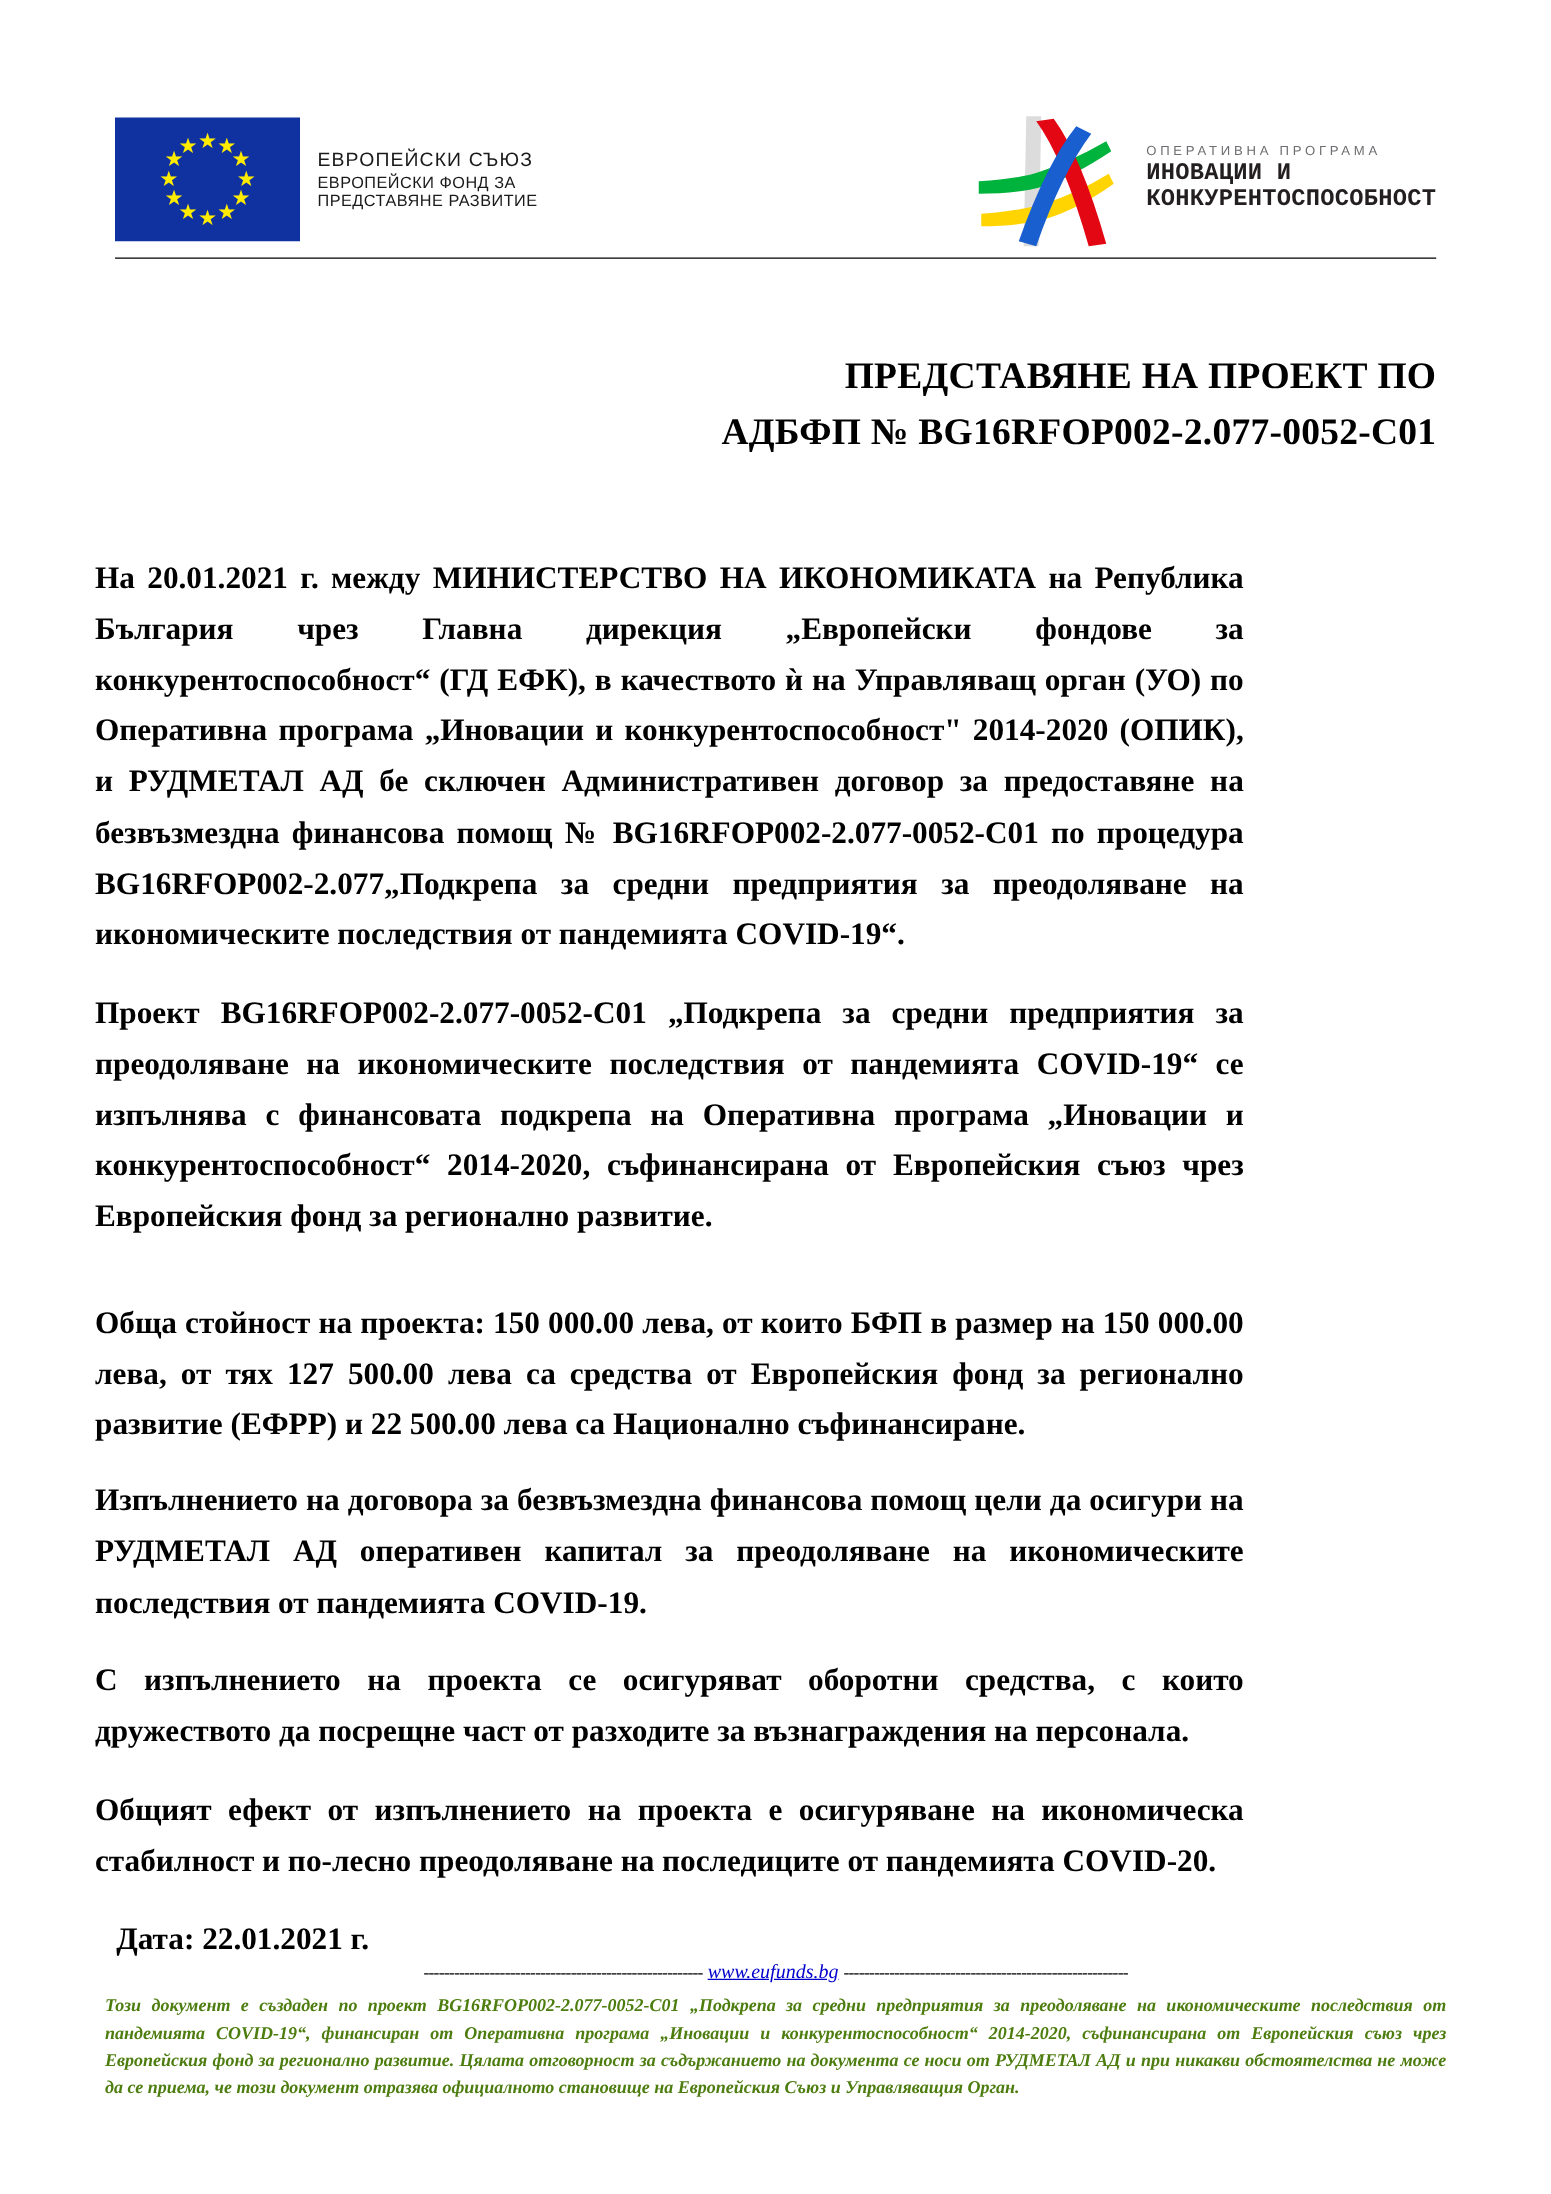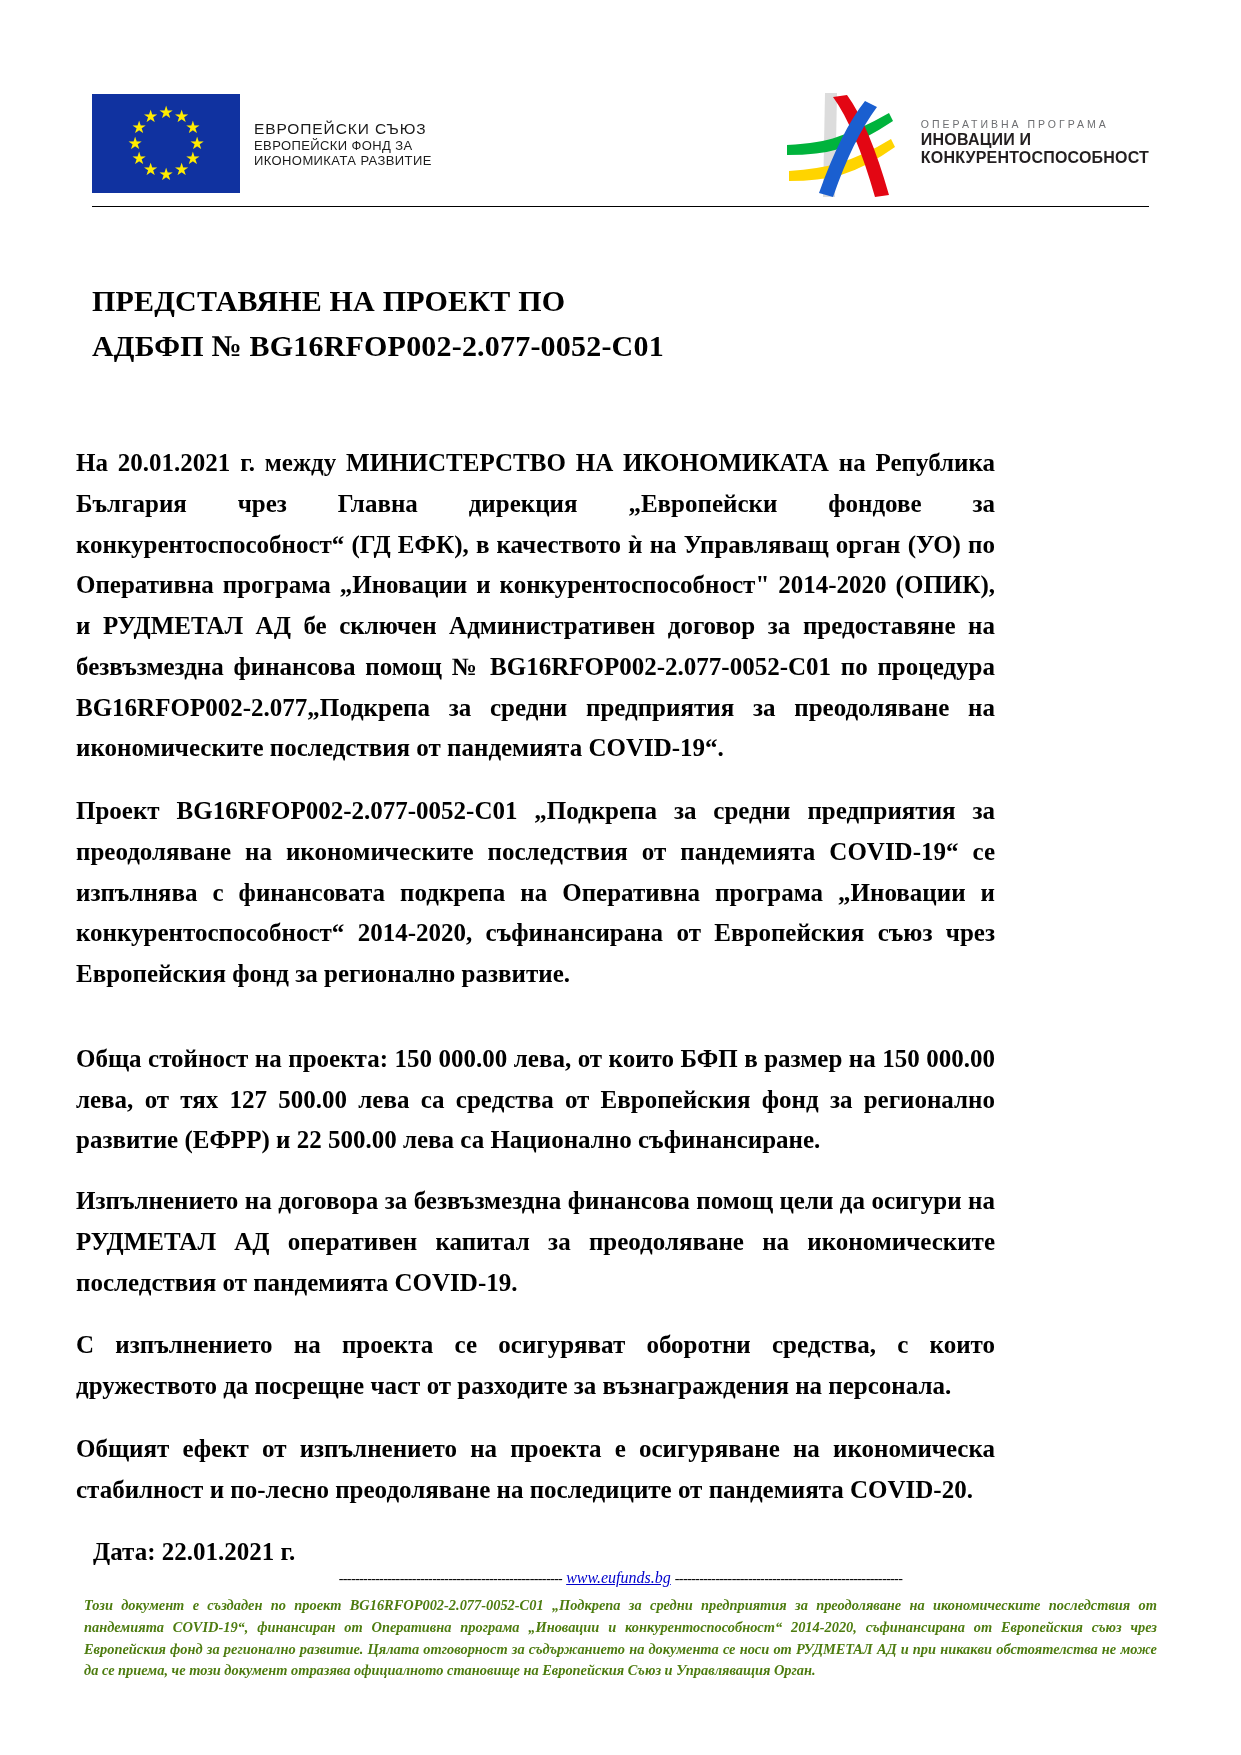--- a/index.html
+++ b/index.html
@@ -93,41 +93,42 @@
     line-height: 1.12;
     color: #231f20;
   }
   .opik-text .small {
     font-size: 10.5px;
     letter-spacing: 3.0px;
     color: #6d6e71;
     white-space: nowrap;
   }
   .opik-text .big {
-    font-size: 16px;
+    font-size: 19px;
     font-weight: bold;
     letter-spacing: 0.2px;
     white-space: nowrap;
+    font-family: Liberation Mono, monospace;
   }
 
   .header-rule {
     position: absolute;
     left: 92px;
     top: 206px;
     width: 1057px;
     border-top: 1.4px solid #000;
   }
 
   
   .doc-title {
     position: absolute;
     left: 92px;
     top: 278px;
     width: 1057px;
-    text-align: left;
+    text-align: right;
     font-size: 30px;
     font-weight: bold;
     line-height: 1.5;
     letter-spacing: 0.2px;
   }
 
   
   .body-wrap {
     position: absolute;
     left: 76px;
@@ -210,21 +211,21 @@
           <span class="star" style="left: 65.5px; top: 72px;">★</span>
           <span class="star" style="left: 50px; top: 67.8468px;">★</span>
           <span class="star" style="left: 38.6532px; top: 56.5px;">★</span>
           <span class="star" style="left: 34.5px; top: 41px;">★</span>
           <span class="star" style="left: 38.6532px; top: 25.5px;">★</span>
           <span class="star" style="left: 50px; top: 14.1532px;">★</span>
         </div>
       <div class="eu-text">
         <div class="l1">ЕВРОПЕЙСКИ СЪЮЗ</div>
         <div class="l2">ЕВРОПЕЙСКИ ФОНД ЗА</div>
-        <div class="l3">ИКОНОМИКАТА РАЗВИТИЕ</div>
+        <div class="l3">ПРЕДСТАВЯНЕ РАЗВИТИЕ</div>
       </div>
     </div>
 
     <div class="opik-logo-block">
       <svg class="opik-mark" viewBox="0 0 130 112">
 
         <path d="M44 6 L56 6 L54 110 L42 110 Z" fill="#dcdcdc"></path>
 
         <path d="M6 58 Q40 56 56 50 Q80 42 108 26 L112 34 Q82 54 58 62 Q38 68 6 68 Z" fill="#00b33c"></path>
 

